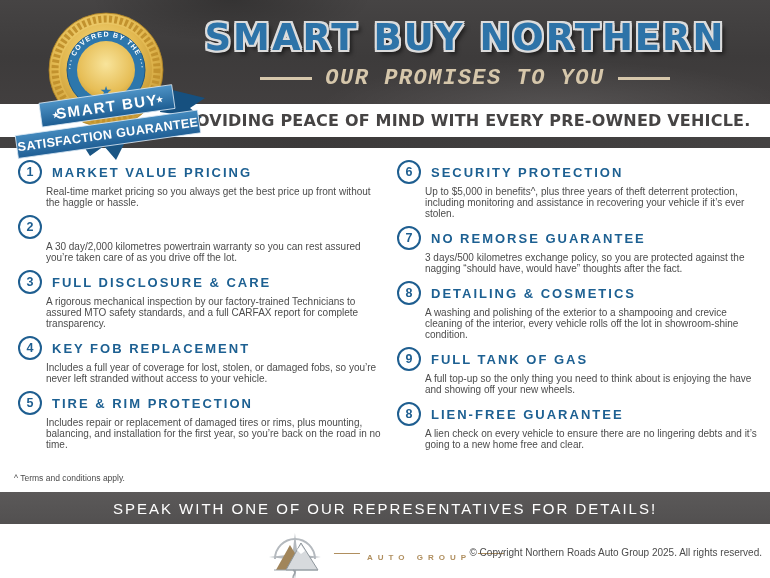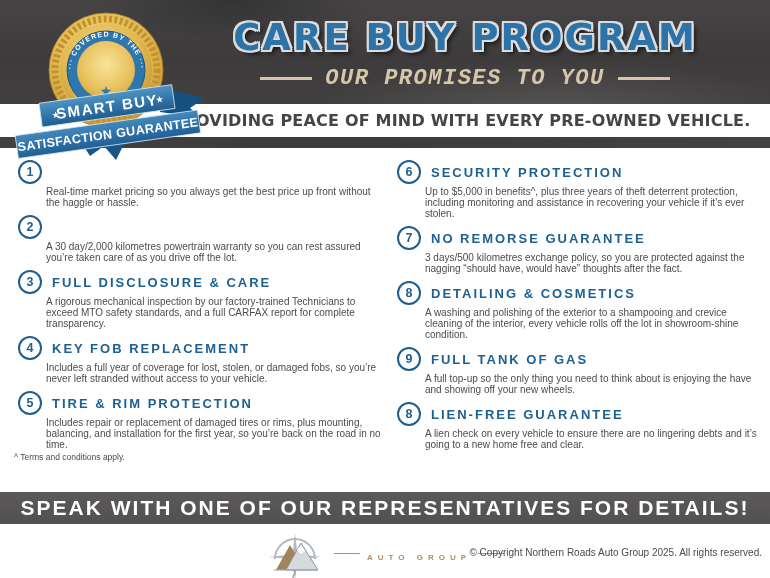--- a/index.html
+++ b/index.html
@@ -59,48 +59,48 @@
   .promise { margin-bottom:7px; }
   .phead { display:flex; align-items:center; gap:10px; margin-bottom:2px; }
   .num {
     width:24px; height:24px; border:2.5px solid #1e5e90; border-radius:50%;
     color:#1e5e90; font-weight:bold; font-size:12.5px; flex:none;
     display:flex; align-items:center; justify-content:center;
   }
   .ptitle { color:#1d6092; font-weight:bold; font-size:13px; letter-spacing:2px; white-space:nowrap; }
   .pdesc { margin-left:28px; font-size:10px; line-height:11px; color:#4c4c4c; max-width:338px; }
 
-  .footnote { position:absolute; left:14px; top:452px; font-size:8.5px; color:#4a4a4a; }
+  .footnote { position:absolute; left:14px; top:473px; font-size:8.5px; color:#4a4a4a; }
 
   
   .cta-bar {
     position:absolute; left:0; top:492px; width:770px; height:32px;
     background:linear-gradient(180deg,#5b5959,#525050); display:flex;
     align-items:center; justify-content:center;
   }
-  .cta-text { color:#fff; font-size:21px; font-weight:700; letter-spacing:2px; white-space:nowrap; }
+  .cta-text { color:#fff; font-size:15px; font-weight:400; letter-spacing:2px; white-space:nowrap; }
 
   
   .bottom { position:absolute; left:0; top:524px; width:770px; height:54px; background:#fff; }
   .logo { position:absolute; left:50%; top:6px; transform:translateX(-50%); display:flex; align-items:center; gap:10px; }
   .logo-text { display:flex; flex-direction:column; align-items:center; }
   .logo-name { font-size:17px; font-weight:800; letter-spacing:1.5px; color:#1f1f1f; white-space:nowrap; }
   .logo-div-row { display:flex; gap:7px; margin-top:2px; }
   .logo-dash { width:26px; height:1.5px; background:#b08f5f; }
   .logo-division { font-size:8px; font-weight:700; letter-spacing:5px; color:#b08f5f; white-space:nowrap; }
   .copyright { position:absolute; right:8px; bottom:20px; font-size:10px; color:#4b4b4b; }
 </style>
 </head>
 <body>
 
 <div class="page">
 
   <div class="header">
     <div class="title-wrap">
-      <div class="main-title">CARE BUY PROGRAM</div>
+      <div class="main-title">SMART BUY NORTHERN</div>
       <div class="subtitle-row">
         <span class="sub-line"></span>
         <span class="subtitle">OUR PROMISES TO YOU</span>
         <span class="sub-line"></span>
       </div>
     </div>
   </div>
 
   <div class="badge-wrap">
     <svg width="212" height="162" viewBox="0 0 212 162">
@@ -160,35 +160,36 @@
   <div class="tagline-bar">
     <span class="tagline">PROVIDING PEACE OF MIND WITH EVERY PRE-OWNED VEHICLE.</span>
   </div>
   <div class="dark-strip"></div>
 
   <div class="promises">
     <div class="pcol">
       <div class="promise">
         <div class="phead">
           <span class="num">1</span>
+          <span class="ptitle">MARKET VALUE PRICING</span>
         </div>
         <div class="pdesc">Real-time market pricing so you always get the best price up front without the haggle or hassle.</div>
       </div>
       <div class="promise">
         <div class="phead">
           <span class="num">2</span>
         </div>
         <div class="pdesc">A 30 day/2,000 kilometres powertrain warranty so you can rest assured you’re taken care of as you drive off the lot.</div>
       </div>
       <div class="promise">
         <div class="phead">
           <span class="num">3</span>
           <span class="ptitle">FULL DISCLOSURE &amp; CARE</span>
         </div>
-        <div class="pdesc">A rigorous mechanical inspection by our factory-trained Technicians to exceed MTO safety standards, and a full CARFAX report for complete transparency.</div>
+        <div class="pdesc">A rigorous mechanical inspection by our factory-trained Technicians to assured MTO safety standards, and a full CARFAX report for complete transparency.</div>
       </div>
       <div class="promise">
         <div class="phead">
           <span class="num">4</span>
           <span class="ptitle">KEY FOB REPLACEMENT</span>
         </div>
         <div class="pdesc">Includes a full year of coverage for lost, stolen, or damaged fobs, so you’re never left stranded without access to your vehicle.</div>
       </div>
       <div class="promise">
         <div class="phead">

